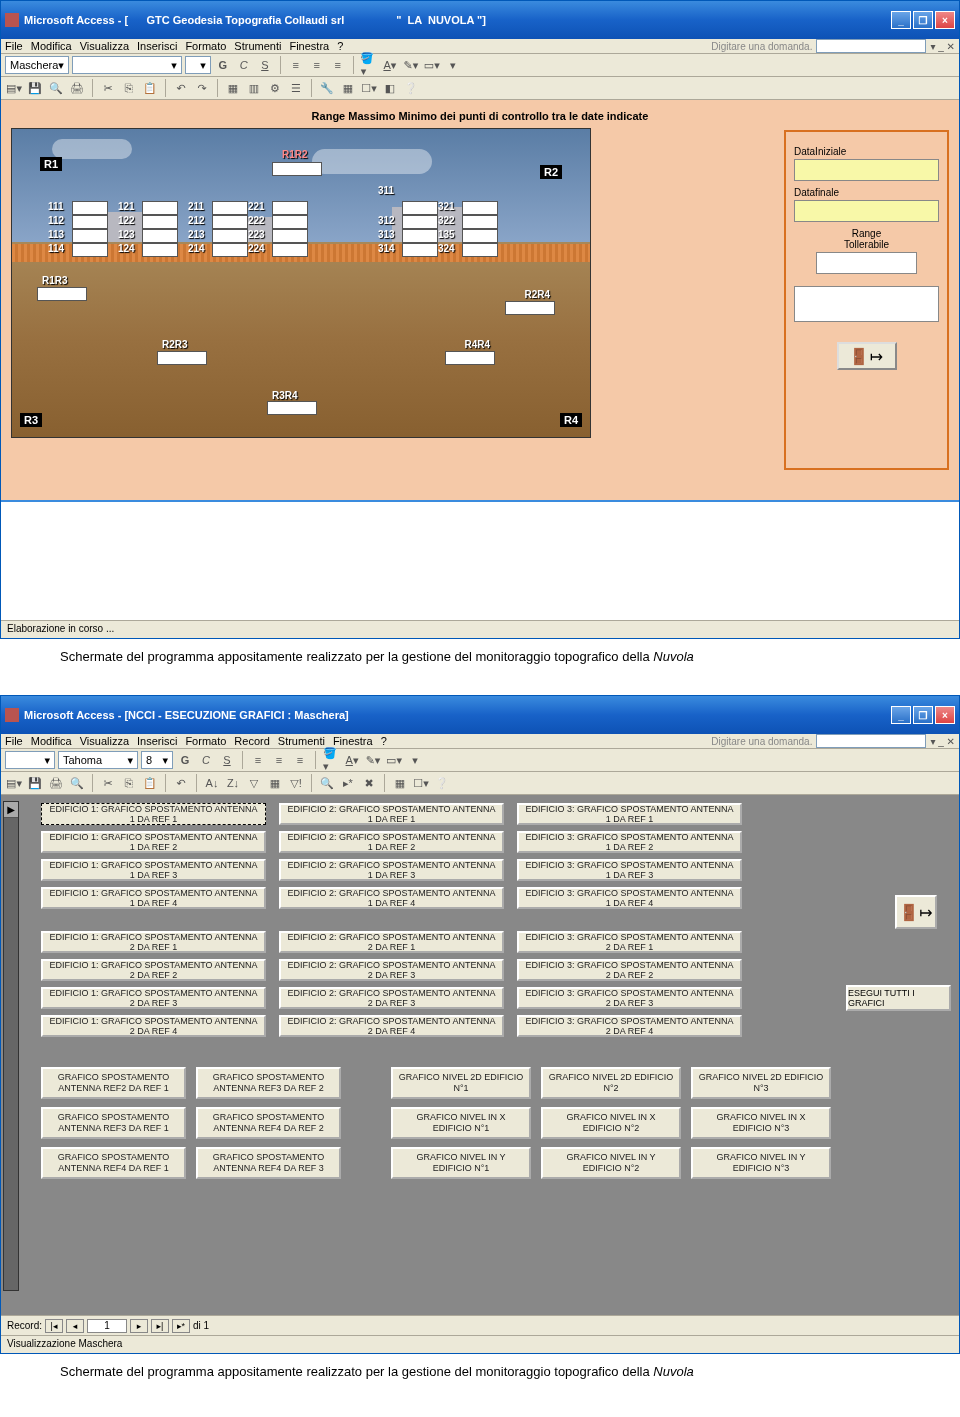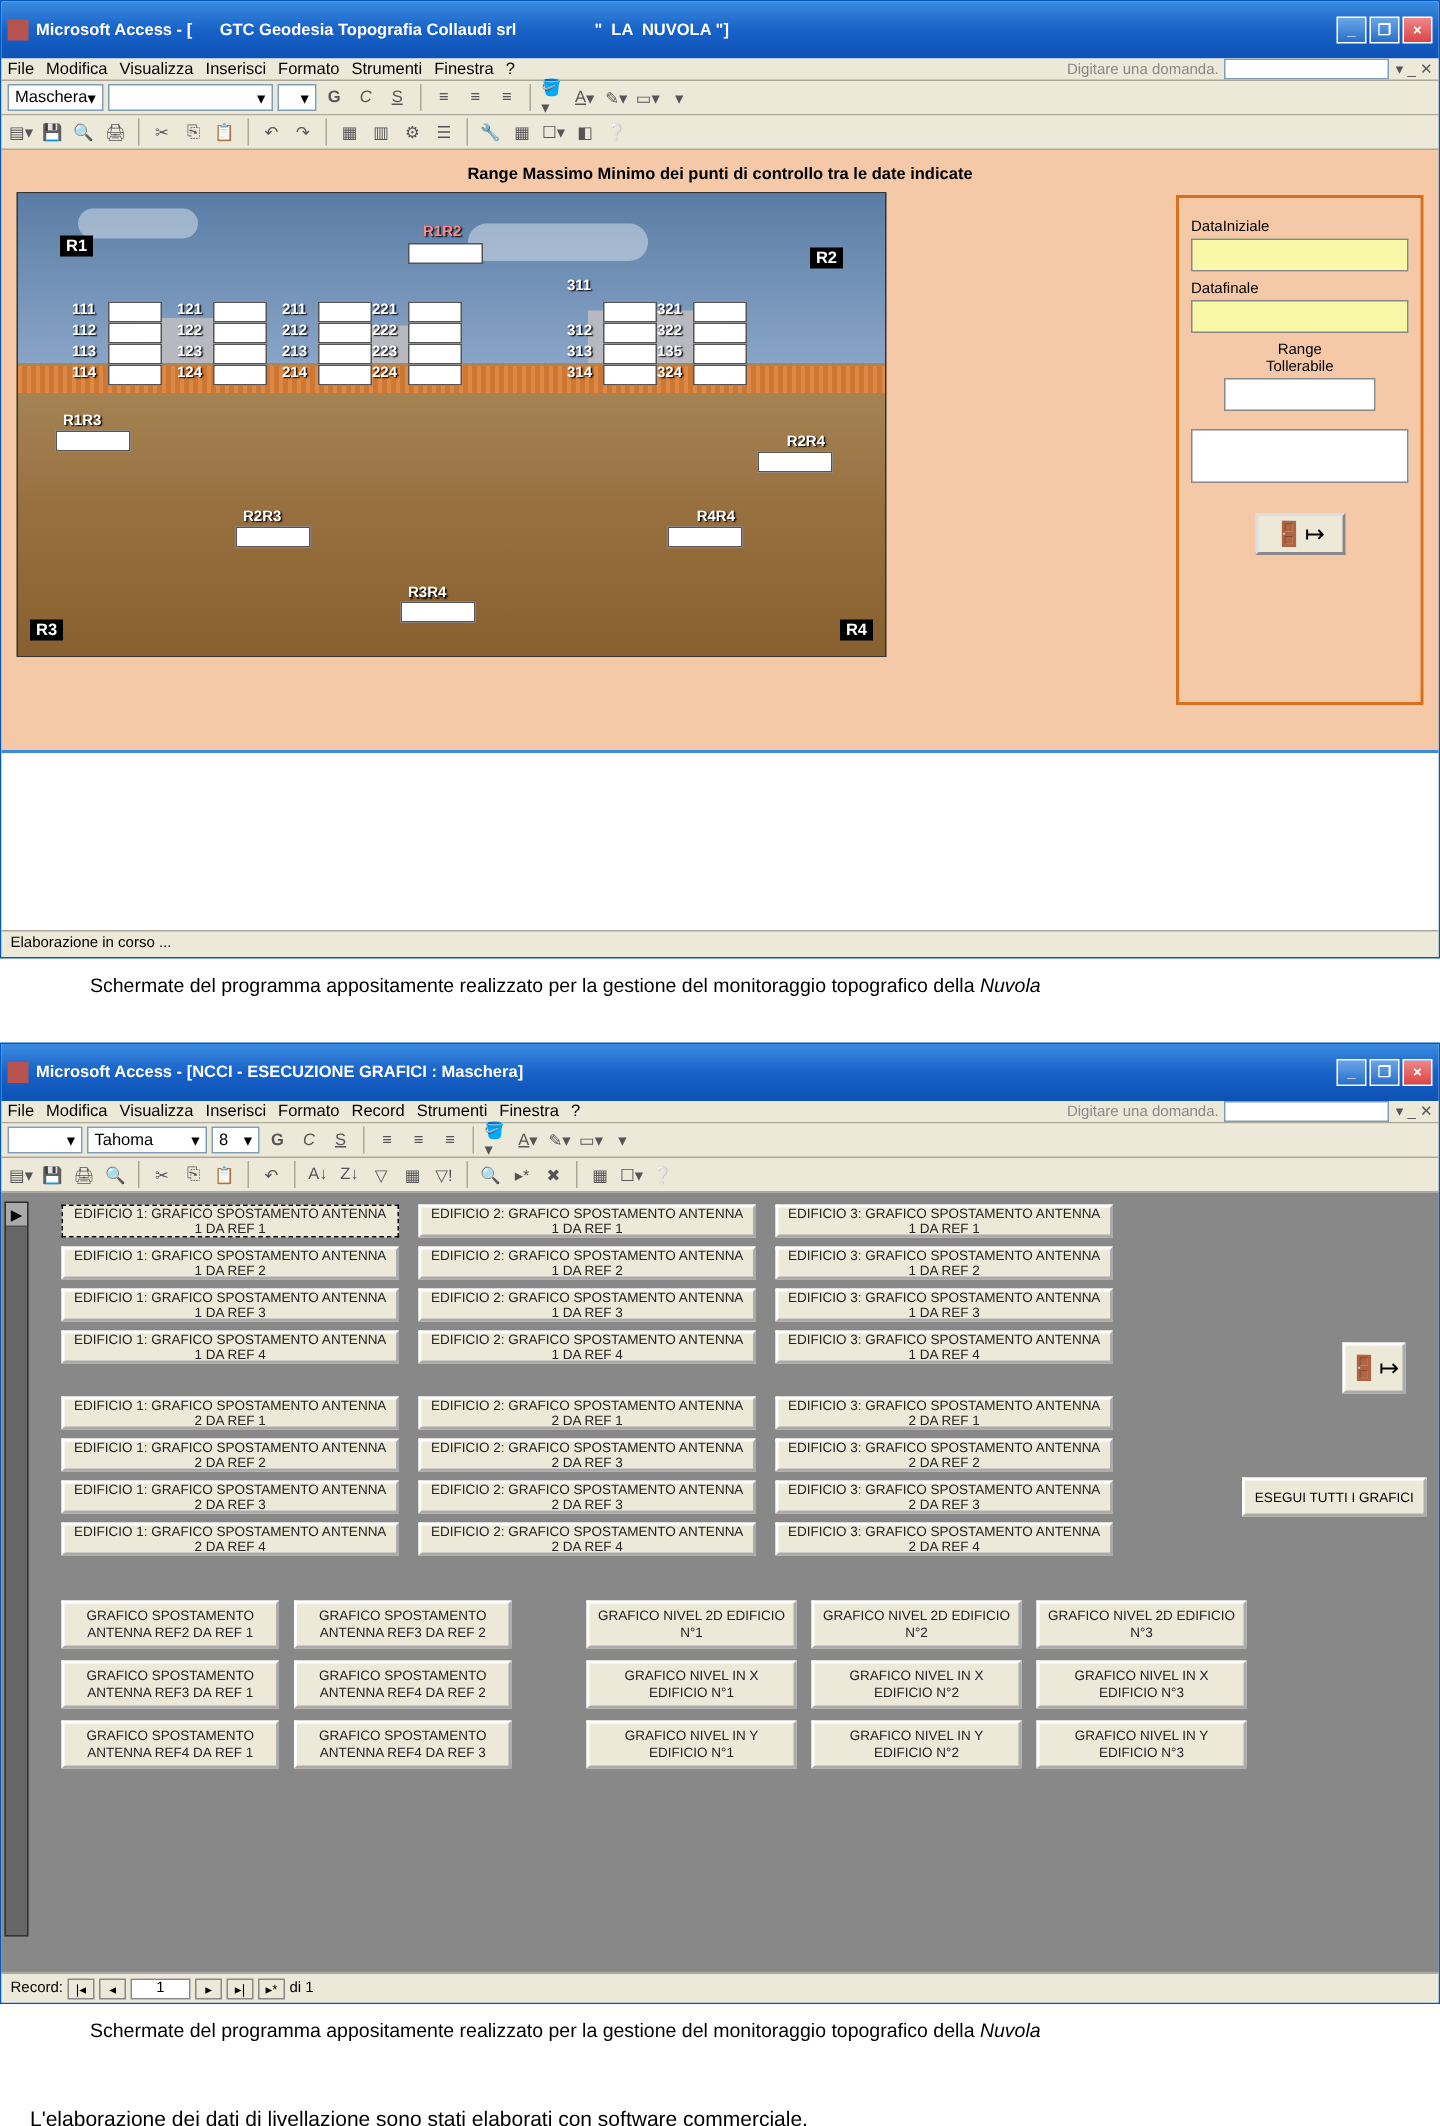--- a/index.html
+++ b/index.html
@@ -42,21 +42,21 @@
 .statusbar{background:#ece9d8;border-top:1px solid #aca899;padding:2px 6px;font-size:10px;height:18px}
 .caption{font-size:13px;padding:10px 60px 30px;font-family:'Times New Roman',serif}
 .caption em{font-style:italic}
 
 .formarea2{background:#888;padding:8px;min-height:520px;position:relative}
 .btngrid{display:grid;grid-template-columns:repeat(3,225px);gap:6px 13px;margin-left:32px}
 .btngrid.g2{margin-top:22px}
 .access-btn{background:#ece9d8;border:2px outset #fff;font-size:9px;padding:4px 6px;text-align:center;cursor:pointer;height:22px;display:flex;align-items:center;justify-content:center;color:#222}
 .access-btn.sel{border:1px dashed #000}
 .exitbtn2{position:absolute;right:22px;top:100px;width:42px;height:34px;background:#ece9d8;border:2px outset #fff;display:flex;align-items:center;justify-content:center;cursor:pointer}
-.execall{position:absolute;right:8px;top:190px;width:123px;height:26px;background:#ece9d8;border:2px outset #fff;font-size:9px;display:flex;align-items:center;justify-content:center;cursor:pointer}
+.execall{position:absolute;right:8px;top:190px;width:105px;height:26px;background:#ece9d8;border:2px outset #fff;font-size:9px;display:flex;align-items:center;justify-content:center;cursor:pointer}
 .bottomgrid{display:grid;grid-template-columns:145px 145px 30px 140px 140px 140px;gap:8px 10px;margin-left:32px;margin-top:30px}
 .access-btn.tall{height:32px;line-height:1.2;padding:2px 4px}
 .recnav{background:#ece9d8;border-top:1px solid #aca899;padding:2px 6px;font-size:10px;display:flex;align-items:center;gap:3px;height:20px}
 .recnav .navbtn{width:18px;height:14px;border:1px solid #888;background:#ece9d8;display:flex;align-items:center;justify-content:center;font-size:9px;cursor:pointer}
 .recnav input{width:40px;height:14px;border:1px solid #888;text-align:center;font-size:10px}
 .vertbar{position:absolute;left:2px;top:6px;width:16px;background:#666;border:1px solid #333;height:490px}
 .vertbar .arrow{color:#000;font-size:10px;height:16px;background:#aaa;border-bottom:1px solid #555;display:flex;align-items:center;justify-content:center}
 .bodytext{font-family:'Times New Roman',serif;font-size:14px;padding:10px 20px;line-height:1.45}
 </style>
 </head>
@@ -406,20 +406,23 @@
   <div class="recnav">
     <span>Record:</span>
     <div class="navbtn">|◂</div>
     <div class="navbtn">◂</div>
     <input value="1" style="">
     <div class="navbtn">▸</div>
     <div class="navbtn">▸|</div>
     <div class="navbtn">▸*</div>
     <span>di 1</span>
   </div>
+  <div class="statusbar">
+    <span>Visualizzazione Maschera</span>
+  </div>
 </div>
 
 <div class="caption">
   <span>Schermate del programma appositamente realizzato per la gestione del monitoraggio topografico della </span><em>Nuvola</em>
 </div>
 
 <div class="bodytext">
   <p style="margin-bottom:18px">L'elaborazione dei dati di livellazione sono stati elaborati con software commerciale.</p>
 
 </div>

